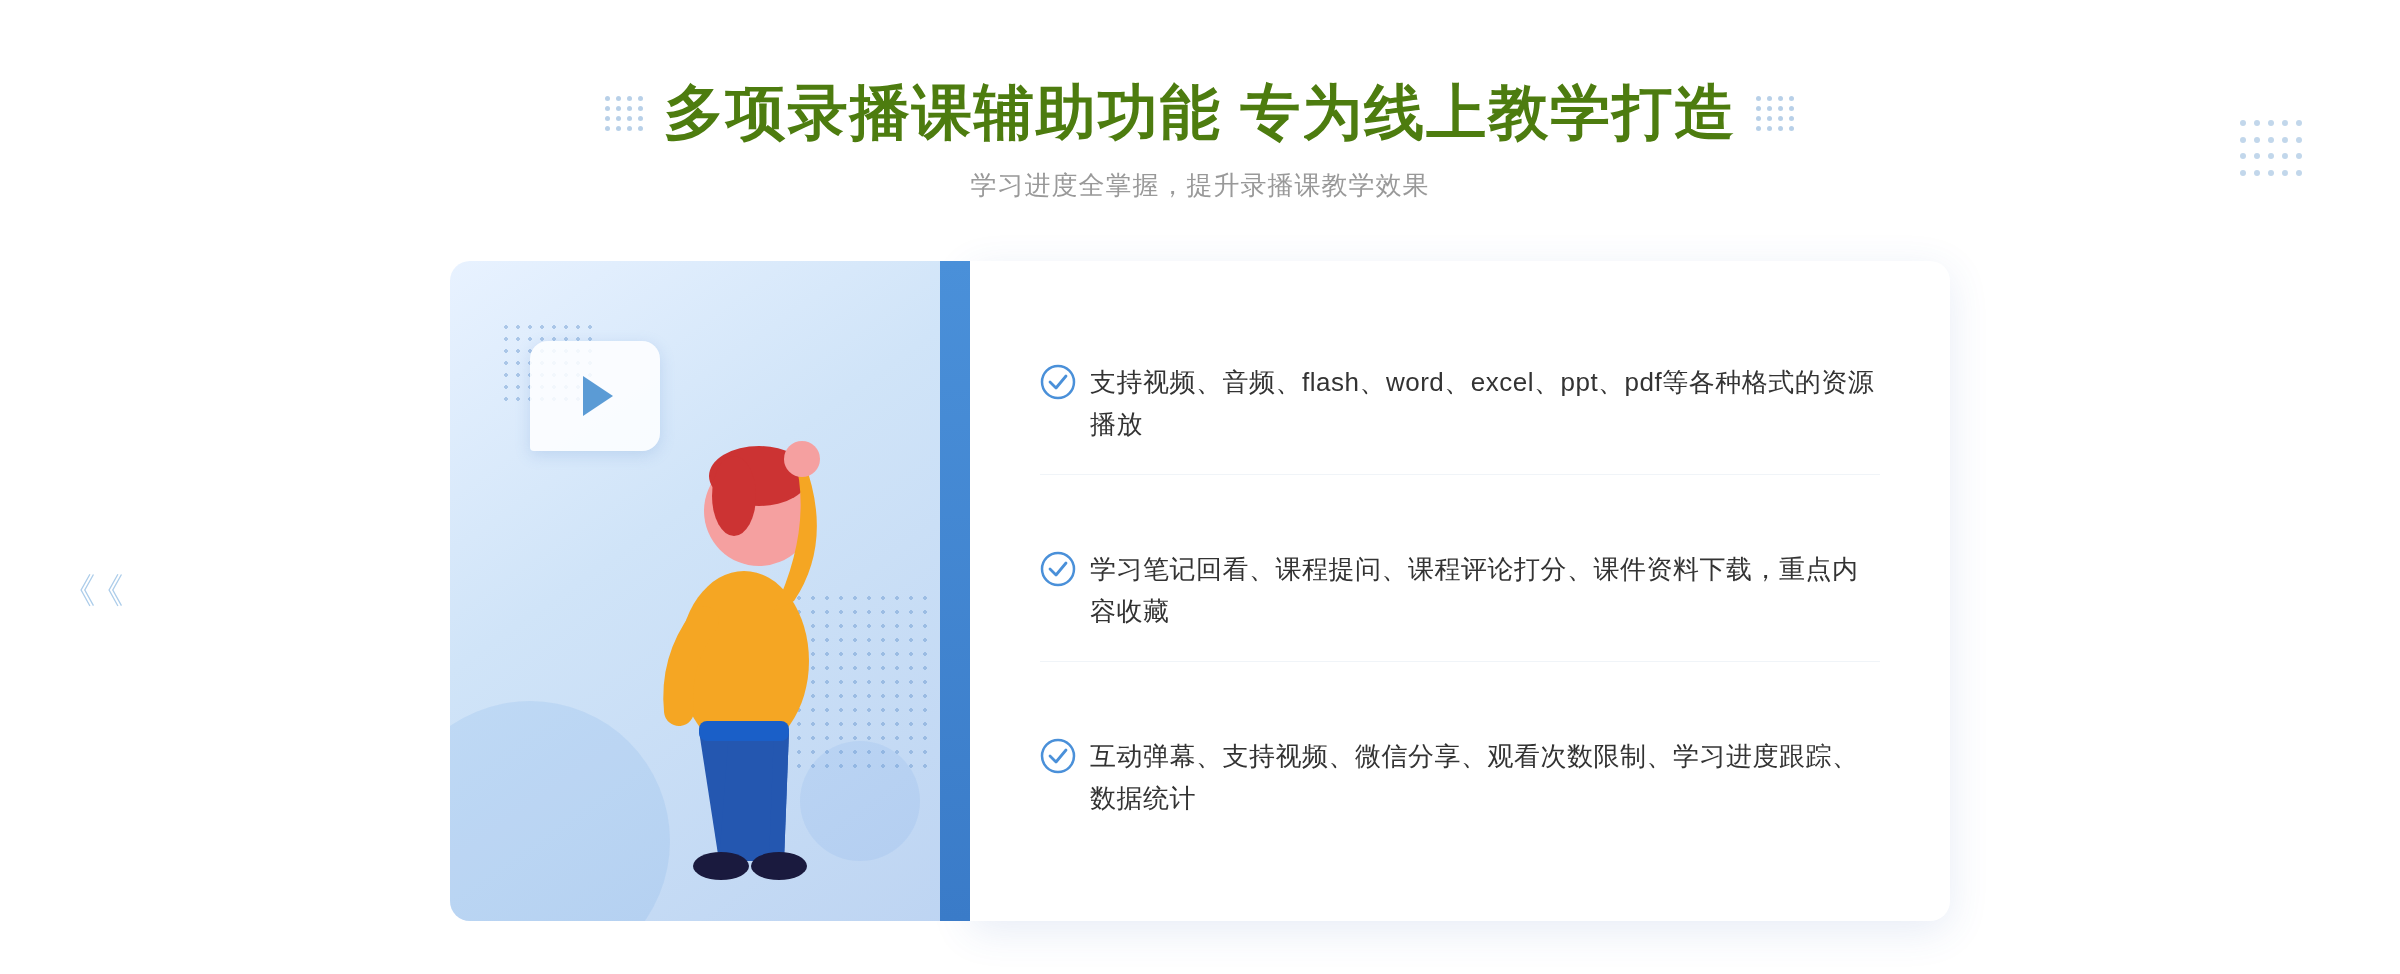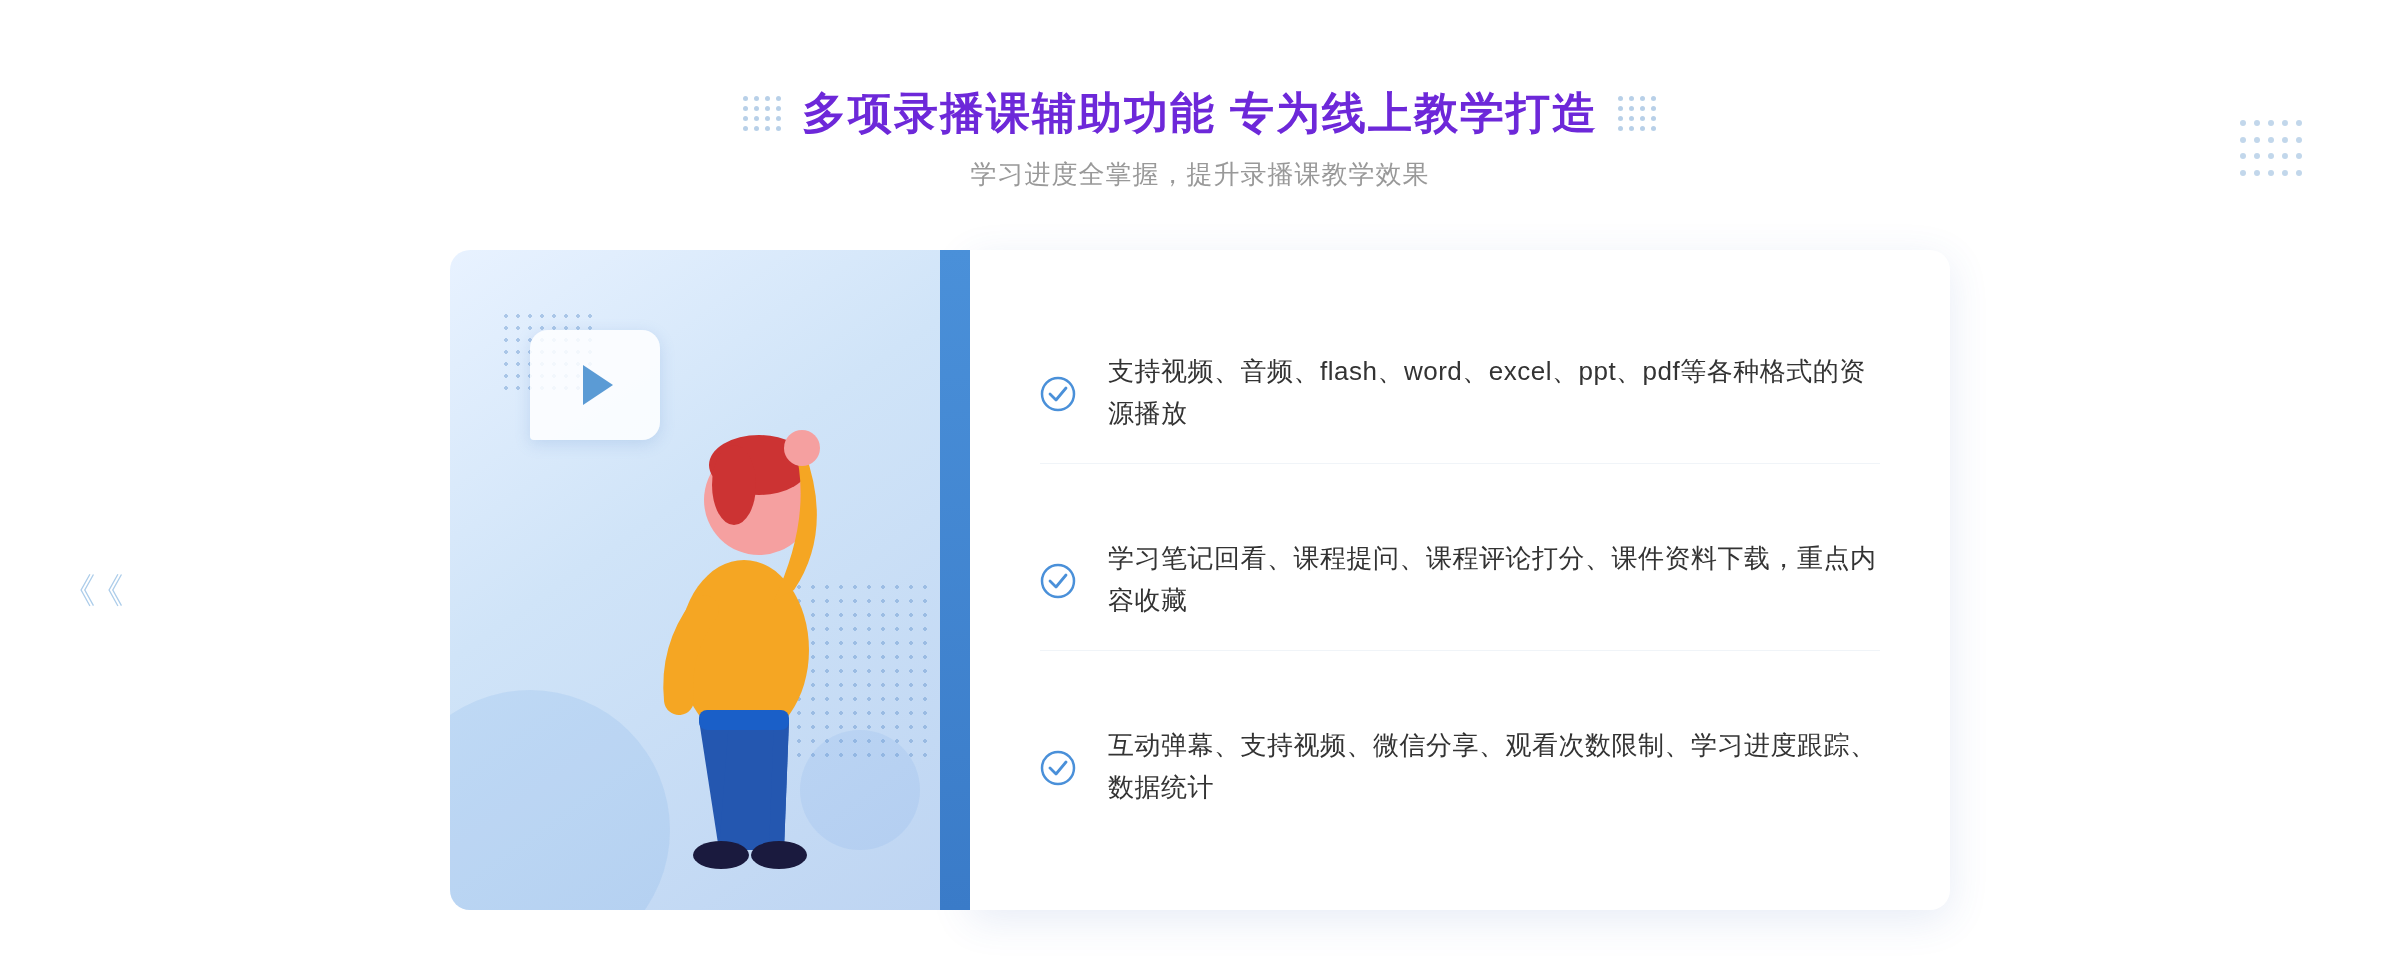--- a/index.html
+++ b/index.html
@@ -49,23 +49,23 @@
     .header-dot-grid-right span {
       width: 5px;
       height: 5px;
       border-radius: 50%;
       background: #9abcde;
       display: block;
       opacity: 0.7;
     }
 
     .main-title {
-      font-size: 44px;
+      font-size: 60px;
       font-weight: 700;
-      color: #6d28d9;
+      color: #4d7c0f;
       letter-spacing: 2px;
     }
 
     .sub-title {
       font-size: 26px;
       color: #999;
       margin-top: 14px;
       letter-spacing: 1px;
     }
 
@@ -183,22 +183,22 @@
       border-radius: 0 20px 20px 0;
       box-shadow: 0 10px 40px rgba(60, 100, 180, 0.12);
       padding: 50px 70px;
       display: flex;
       flex-direction: column;
       justify-content: space-around;
     }
 
     .feature-item {
       display: flex;
-      align-items: center;
-      gap: 32px;
+      align-items: flex-start;
+      gap: 14px;
       padding: 28px 0;
       border-bottom: 1px solid #f0f4f8;
     }
 
     .feature-item:last-child {
       border-bottom: none;
     }
 
     .check-icon {
       width: 36px;

